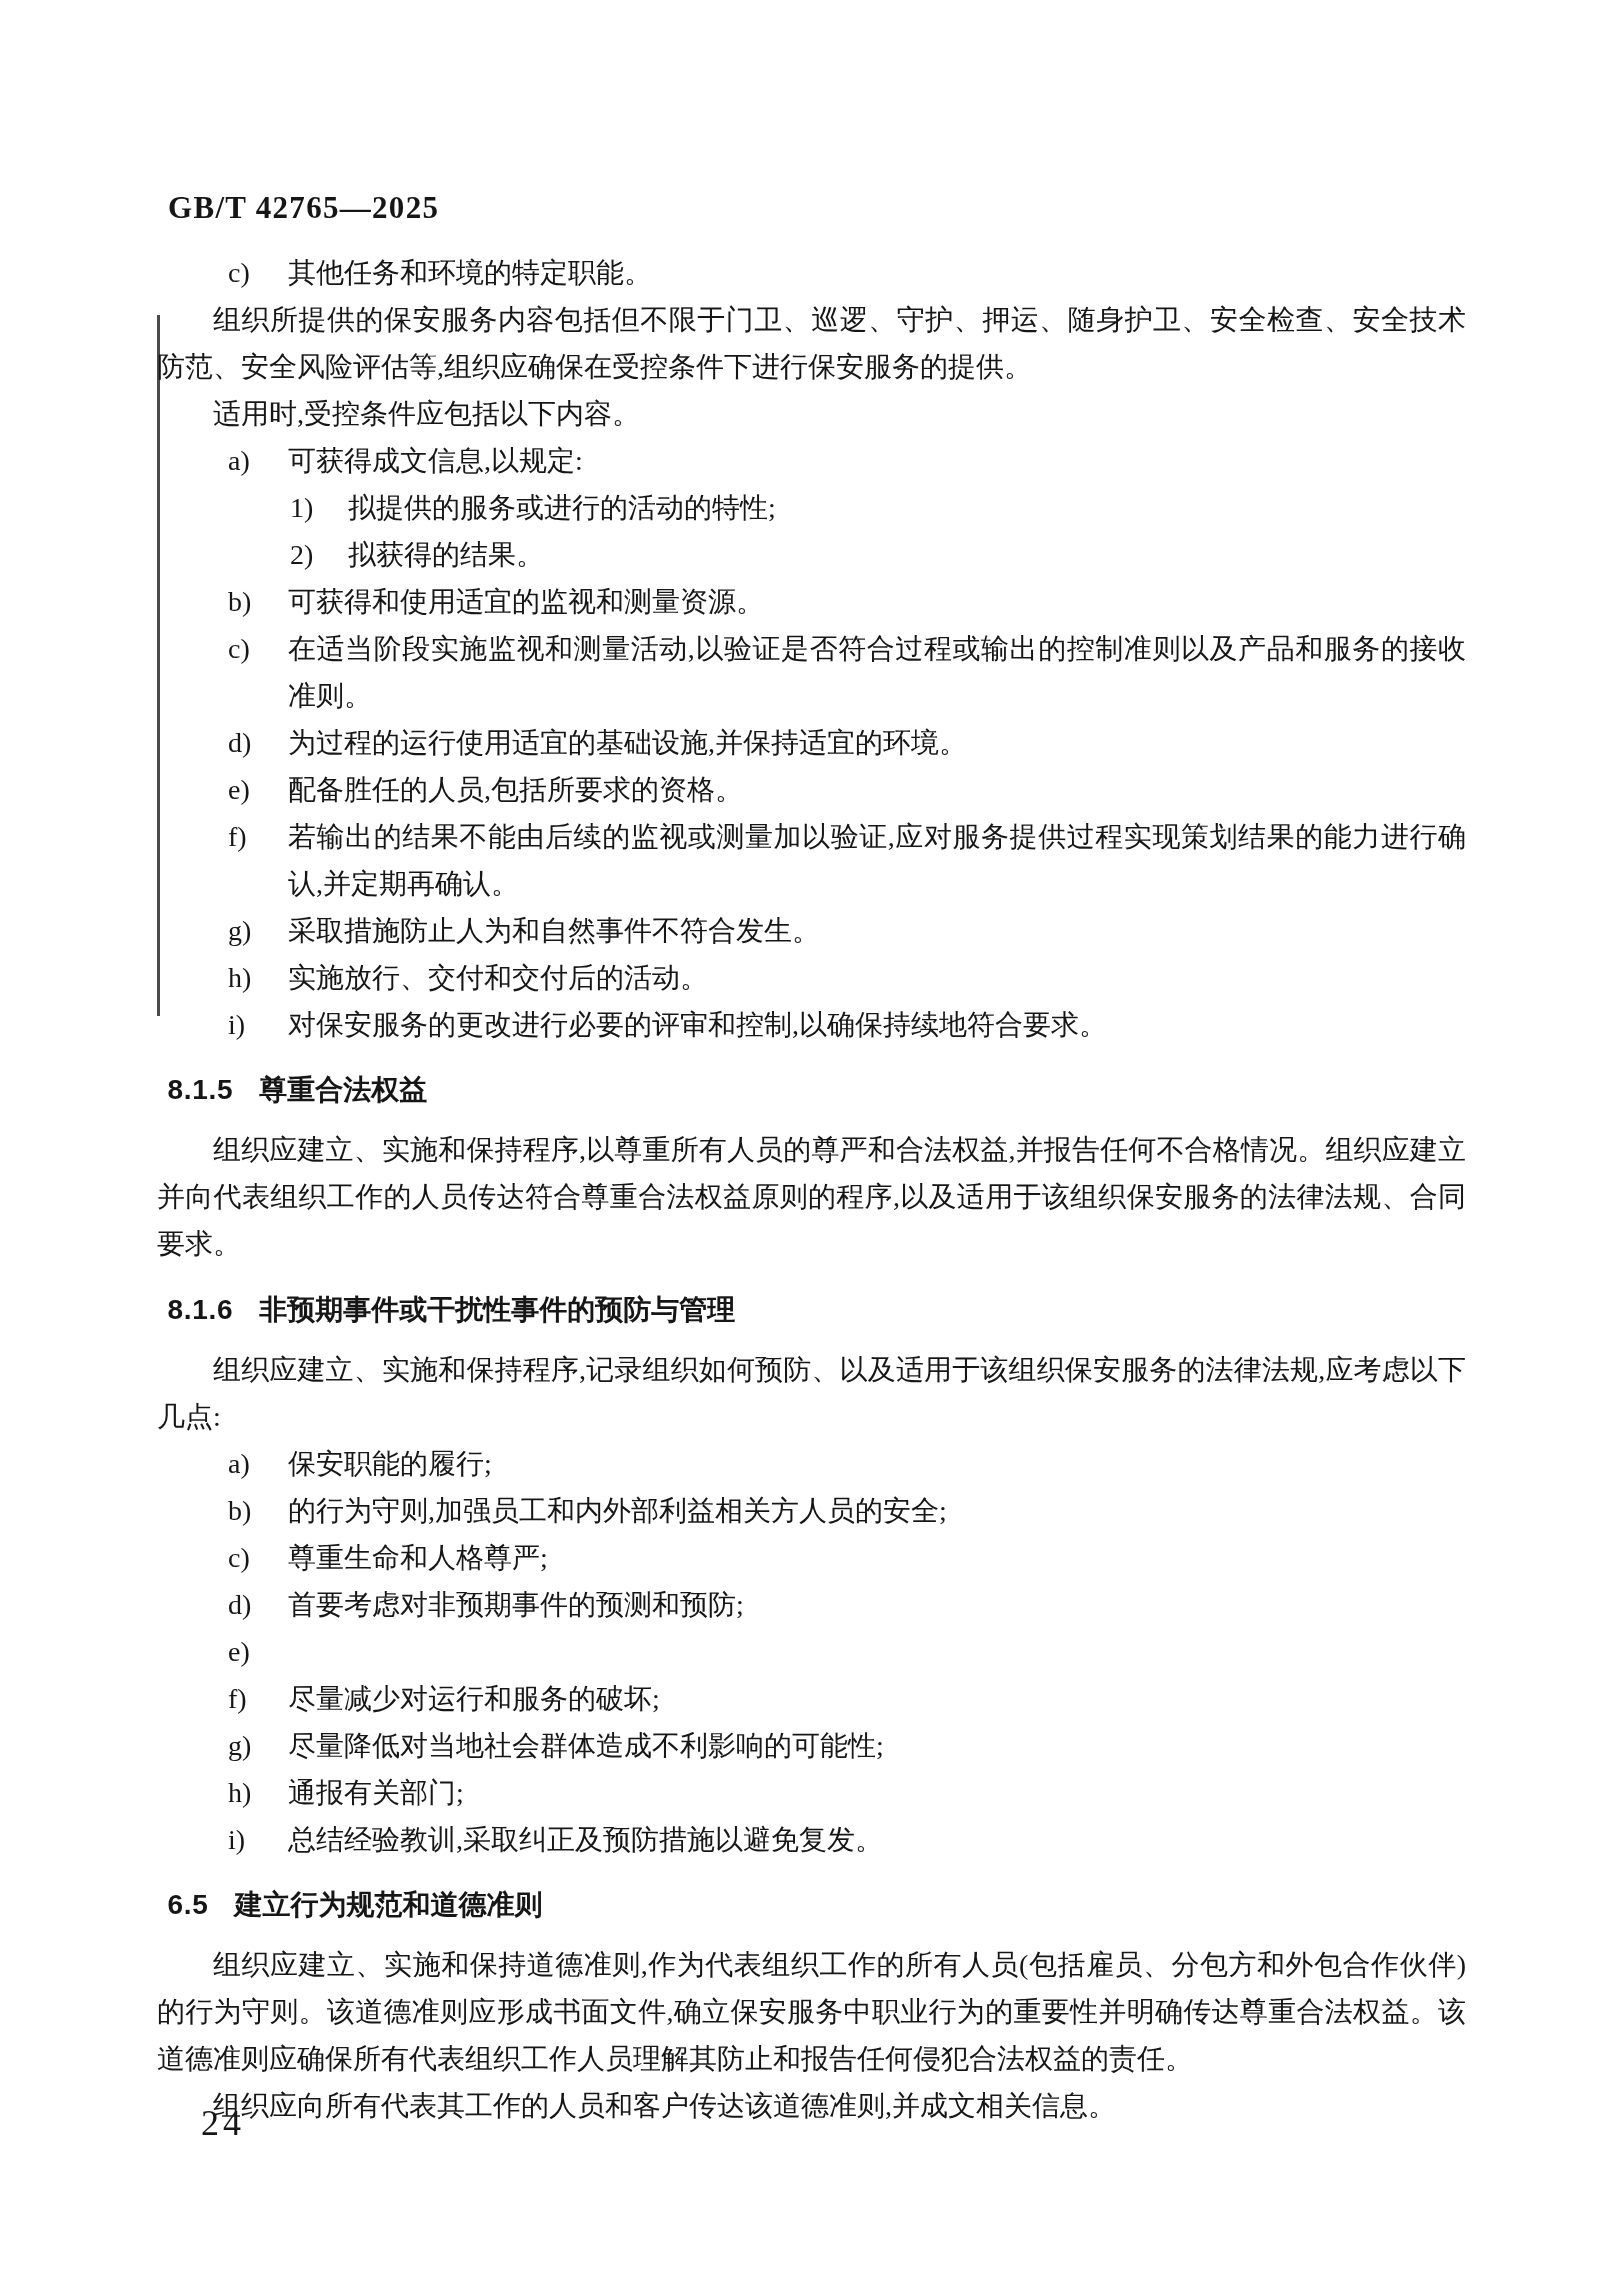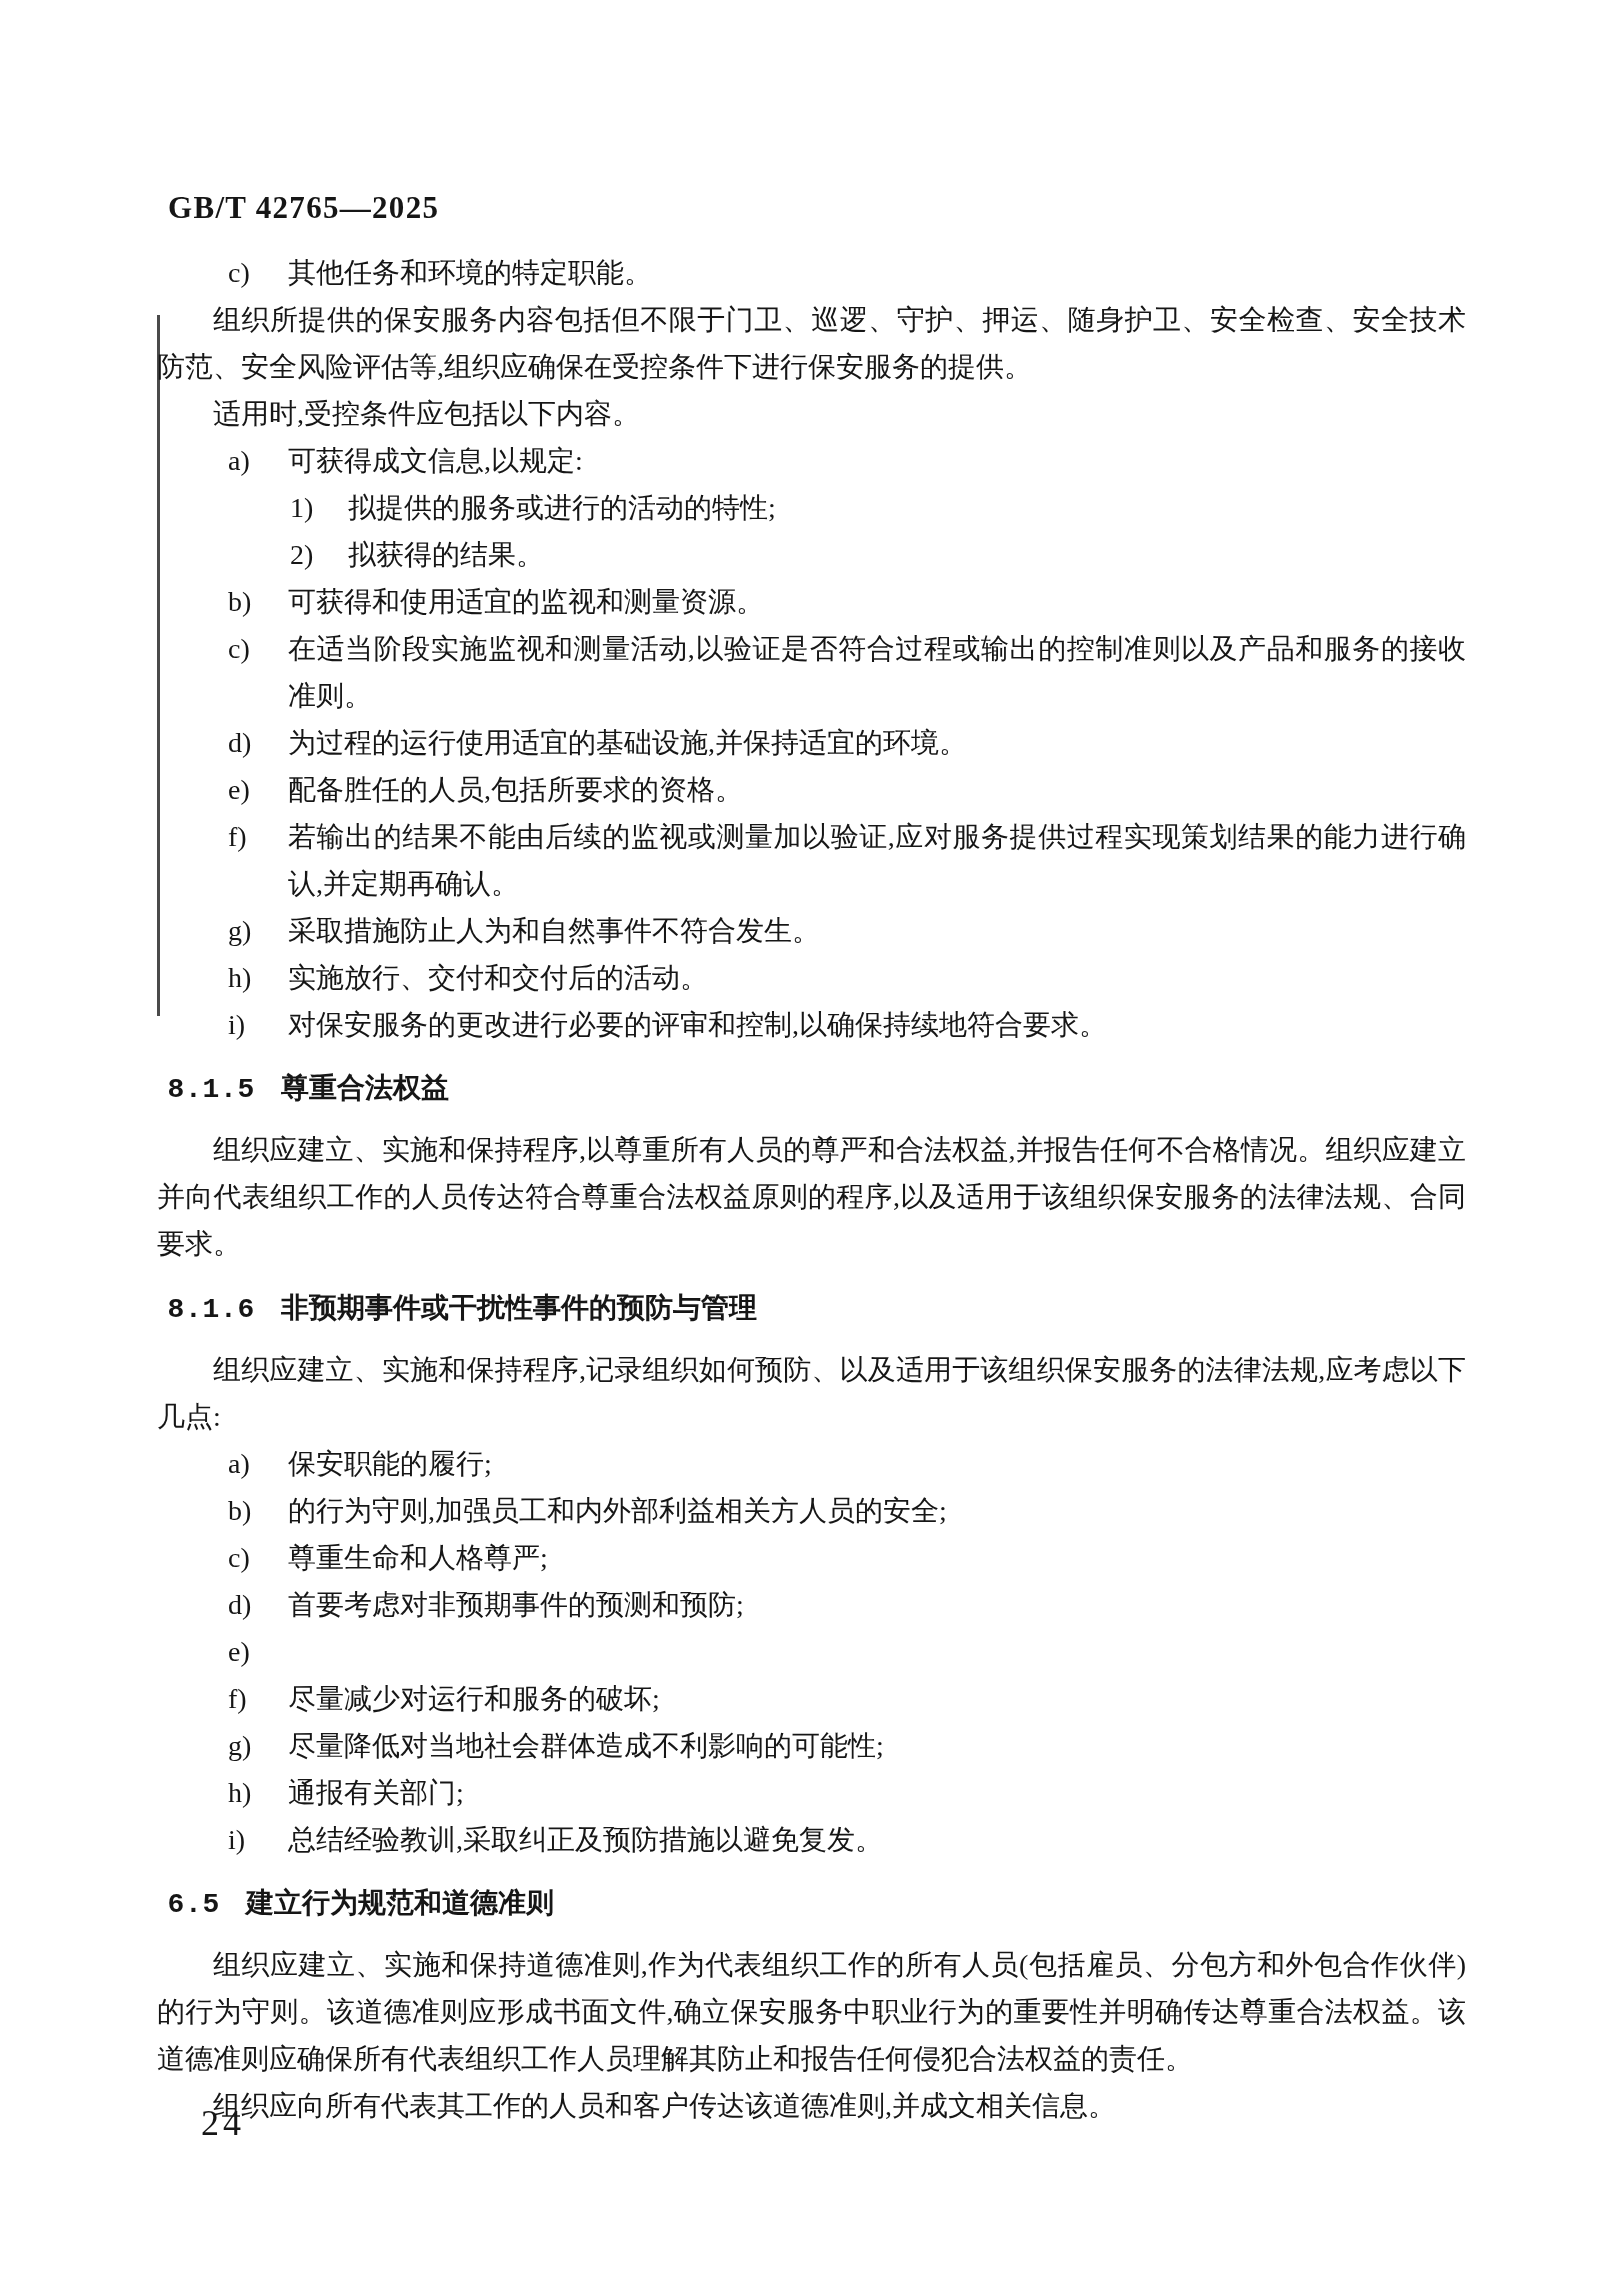--- a/index.html
+++ b/index.html
@@ -55,21 +55,21 @@
     text-align: justify;
   }
   .li.sub .lbl {
     margin-left: 133px;
     flex-basis: 58px;
   }
   .heading {
     display: flex;
     margin: 18.3px 0 13px 0;
     padding-left: 10.5px;
-    font-family: Liberation Mono, monospace;
+    font-family: Liberation Sans, sans-serif;
     font-size: 28px;
     font-weight: bold;
     text-align: left;
   }
   .heading .hnum {
     margin-right: 26px;
     font-weight: 600;
     letter-spacing: 0.7px;
   }
   .page-number {

